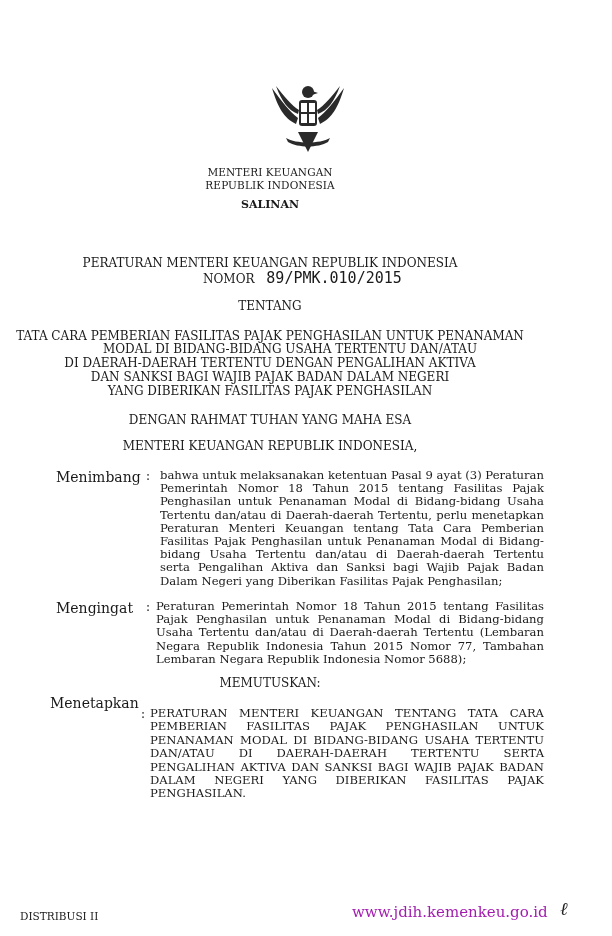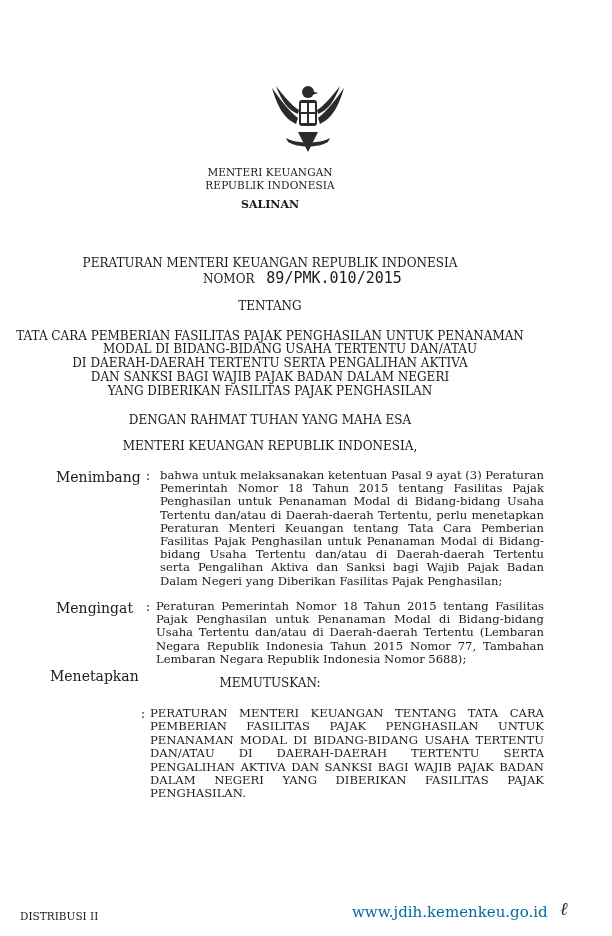--- a/index.html
+++ b/index.html
@@ -12,21 +12,21 @@
   .emblem { left:268px; top:78px; width:80px; height:80px; }
   .hdr { font-size:10.5px; line-height:13px; letter-spacing:0.1px; }
   .salinan { font-weight:bold; font-size:11px; }
   .title { font-size:12px; line-height:13px; }
   .mono { font-family:"DejaVu Sans Mono", "Liberation Mono", monospace; font-size:15px; }
   .label { left:56px; font-size:14px; }
   .colon { font-size:12px; }
   .para { left:160px; width:384px; font-size:11.6px; line-height:13.2px; text-align:justify; }
   .para-caps { left:150px; width:394px; font-size:11.6px; line-height:13.4px; text-align:justify; }
   .footer-left { left:20px; top:910px; font-size:10.5px;text-align:right; }
-  .footer-link { left:352px; top:903px; font-size:15px; color:#0369a1; font-family:"DejaVu Serif", serif;text-align:right; }
+  .footer-link { left:352px; top:903px; font-size:15px; color:#a21caf; font-family:"DejaVu Serif", serif;text-align:right; }
   .sig { left:560px; top:898px; font-size:18px; font-style:italic; color:#222; }
 </style>
 </head>
 <body>
 
 <div class="abs emblem">
   <svg width="80" height="80" viewBox="0 0 80 80">
     <g fill="#2a2a2a">
 
       <path d="M4 10 C10 30 16 40 28 46 L30 40 C22 34 14 24 4 10Z"></path>
@@ -58,36 +58,36 @@
 
 <div class="center title" style="top:257px;">PERATURAN MENTERI KEUANGAN REPUBLIK INDONESIA</div>
 <div class="abs title" style="left:203px; top:272px;">
   <span>NOMOR</span>
   <span class="mono" style="margin-left:8px;">89/PMK.010/2015</span>
 </div>
 <div class="center title" style="top:300px;">TENTANG</div>
 
 <div class="center title" style="top:330px;">TATA CARA PEMBERIAN FASILITAS PAJAK PENGHASILAN UNTUK PENANAMAN</div>
 <div class="center title" style="top:343px;padding-left:20px;">MODAL DI BIDANG-BIDANG USAHA TERTENTU DAN/ATAU</div>
-<div class="center title" style="top:357px;">DI DAERAH-DAERAH TERTENTU SERTA PENGALIHAN AKTIVA</div>
+<div class="center title" style="top:357px;">DI DAERAH-DAERAH TERTENTU DENGAN PENGALIHAN AKTIVA</div>
 <div class="center title" style="top:371px;">DAN SANKSI BAGI WAJIB PAJAK BADAN DALAM NEGERI</div>
 <div class="center title" style="top:385px;">YANG DIBERIKAN FASILITAS PAJAK PENGHASILAN</div>
 
 <div class="center title" style="top:414px;">DENGAN RAHMAT TUHAN YANG MAHA ESA</div>
 <div class="center title" style="top:440px;">MENTERI KEUANGAN REPUBLIK INDONESIA,</div>
 
 <div class="abs label" style="top:469px;">Menimbang</div>
 <div class="abs colon" style="left:146px; top:469px;">:</div>
 <div class="abs para" style="top:469px;">bahwa untuk melaksanakan ketentuan Pasal 9 ayat (3) Peraturan Pemerintah Nomor 18 Tahun 2015 tentang Fasilitas Pajak Penghasilan untuk Penanaman Modal di Bidang-bidang Usaha Tertentu dan/atau di Daerah-daerah Tertentu, perlu menetapkan Peraturan Menteri Keuangan tentang Tata Cara Pemberian Fasilitas Pajak Penghasilan untuk Penanaman Modal di Bidang-bidang Usaha Tertentu dan/atau di Daerah-daerah Tertentu serta Pengalihan Aktiva dan Sanksi bagi Wajib Pajak Badan Dalam Negeri yang Diberikan Fasilitas Pajak Penghasilan;</div>
 
 <div class="abs label" style="top:600px;">Mengingat</div>
 <div class="abs colon" style="left:146px; top:600px;">:</div>
 <div class="abs para" style="top:600px; left:156px; width:388px;">Peraturan Pemerintah Nomor 18 Tahun 2015 tentang Fasilitas Pajak Penghasilan untuk Penanaman Modal di Bidang-bidang Usaha Tertentu dan/atau di Daerah-daerah Tertentu (Lembaran Negara Republik Indonesia Tahun 2015 Nomor 77, Tambahan Lembaran Negara Republik Indonesia Nomor 5688);</div>
 
 <div class="center title" style="top:677px;">MEMUTUSKAN:</div>
 
-<div class="abs label" style="top:668px; left:50px;">Menetapkan</div>
+<div class="abs label" style="top:695px; left:50px;">Menetapkan</div>
 <div class="abs colon" style="left:141px; top:707px;">:</div>
 <div class="abs para-caps" style="top:707px;">PERATURAN MENTERI KEUANGAN TENTANG TATA CARA PEMBERIAN FASILITAS PAJAK PENGHASILAN UNTUK PENANAMAN MODAL DI BIDANG-BIDANG USAHA TERTENTU DAN/ATAU DI DAERAH-DAERAH TERTENTU SERTA PENGALIHAN AKTIVA DAN SANKSI BAGI WAJIB PAJAK BADAN DALAM NEGERI YANG DIBERIKAN FASILITAS PAJAK PENGHASILAN.</div>
 
 <div class="abs footer-left">DISTRIBUSI II</div>
 <div class="abs footer-link">www.jdih.kemenkeu.go.id</div>
 <div class="abs sig">ℓ</div>
 
 </body></html>

